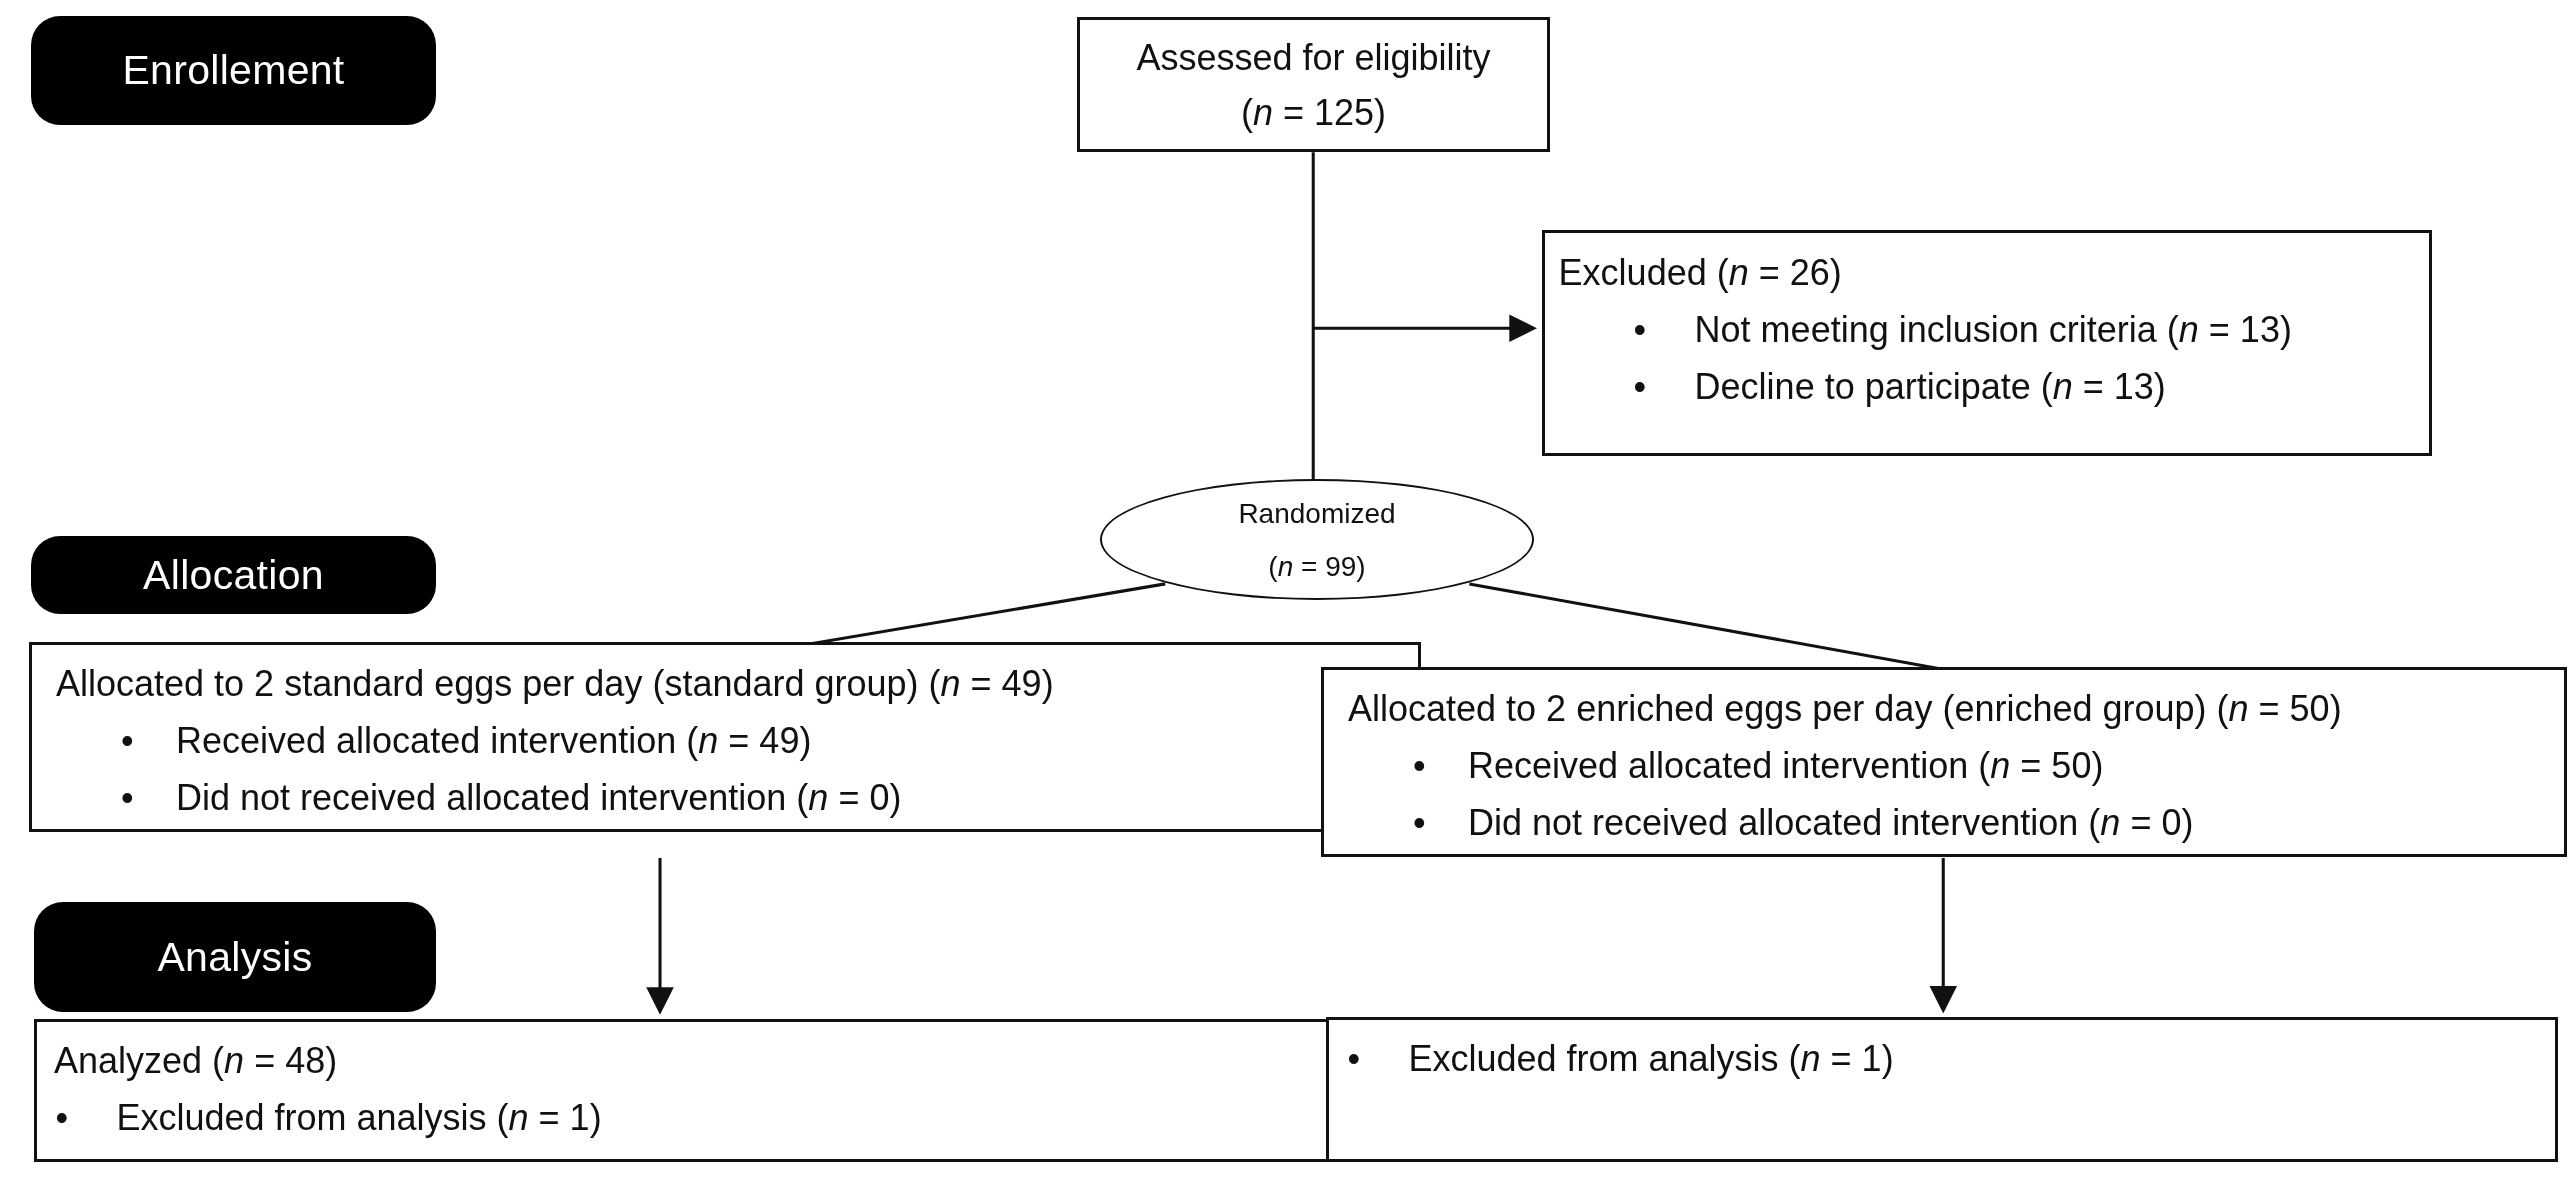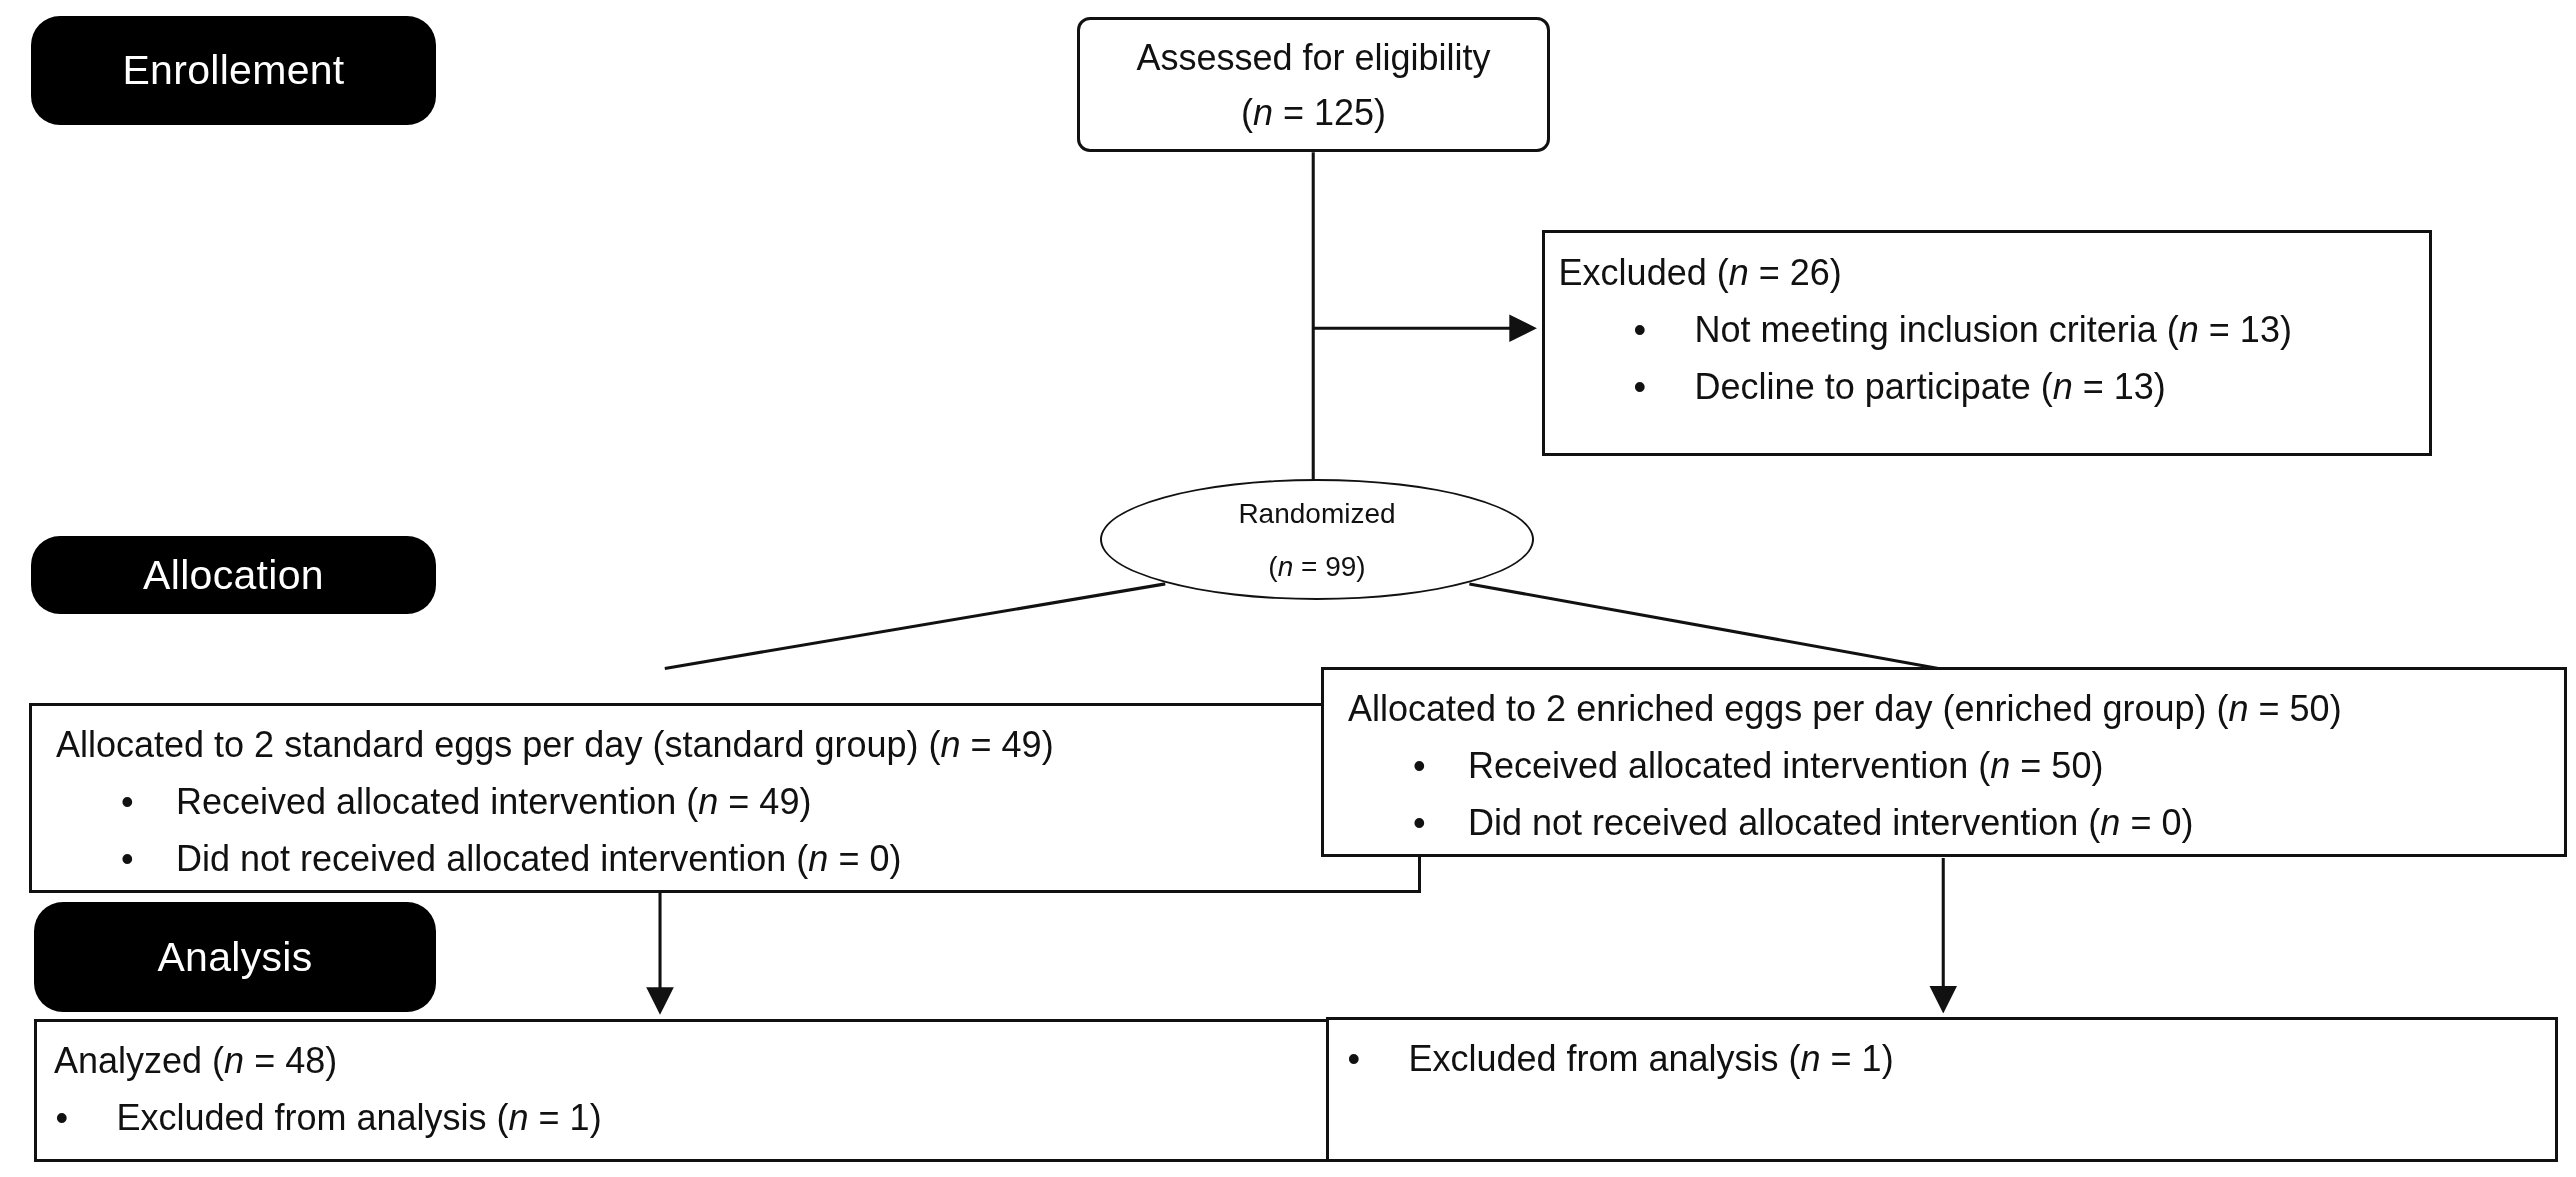--- a/index.html
+++ b/index.html
@@ -48,21 +48,20 @@
     font-size: 36px;
     line-height: 57px;
   }
   .flow-box.centered {
     display: flex;
     flex-direction: column;
     align-items: center;
     justify-content: center;
     text-align: center;
     line-height: 55px;
-    border-radius: 13px;
   }
 
   .ellipse {
     position: absolute;
     z-index: 2;
     background: #ffffff;
     border: 2px solid #111111;
     border-radius: 50%;
     box-sizing: border-box;
     display: flex;
@@ -143,21 +142,21 @@
         <span>Decline to participate (<i>n</i> = 13)</span>
       </div>
     </div>
   </div>
 
   <div class="ellipse" style="left:1100px; top:479px; width:434px; height:121px;">
     <span>Randomized</span>
     <span>(<i>n</i> = 99)</span>
   </div>
 
-  <div class="flow-box" style="left:29px; top:703px; width:1392px; height:190px;">
+  <div class="flow-box" style="left:29px; top:642px; width:1392px; height:190px;">
     <div class="alloc-pad">
       <span class="box-title">Allocated to 2 standard eggs per day (standard group) (<i>n</i> = 49)</span>
       <div class="bullet-row">
         <span class="bullet-dot">•</span>
         <span>Received allocated intervention (<i>n</i> = 49)</span>
       </div>
       <div class="bullet-row">
         <span class="bullet-dot">•</span>
         <span>Did not received allocated intervention (<i>n</i> = 0)</span>
       </div>

